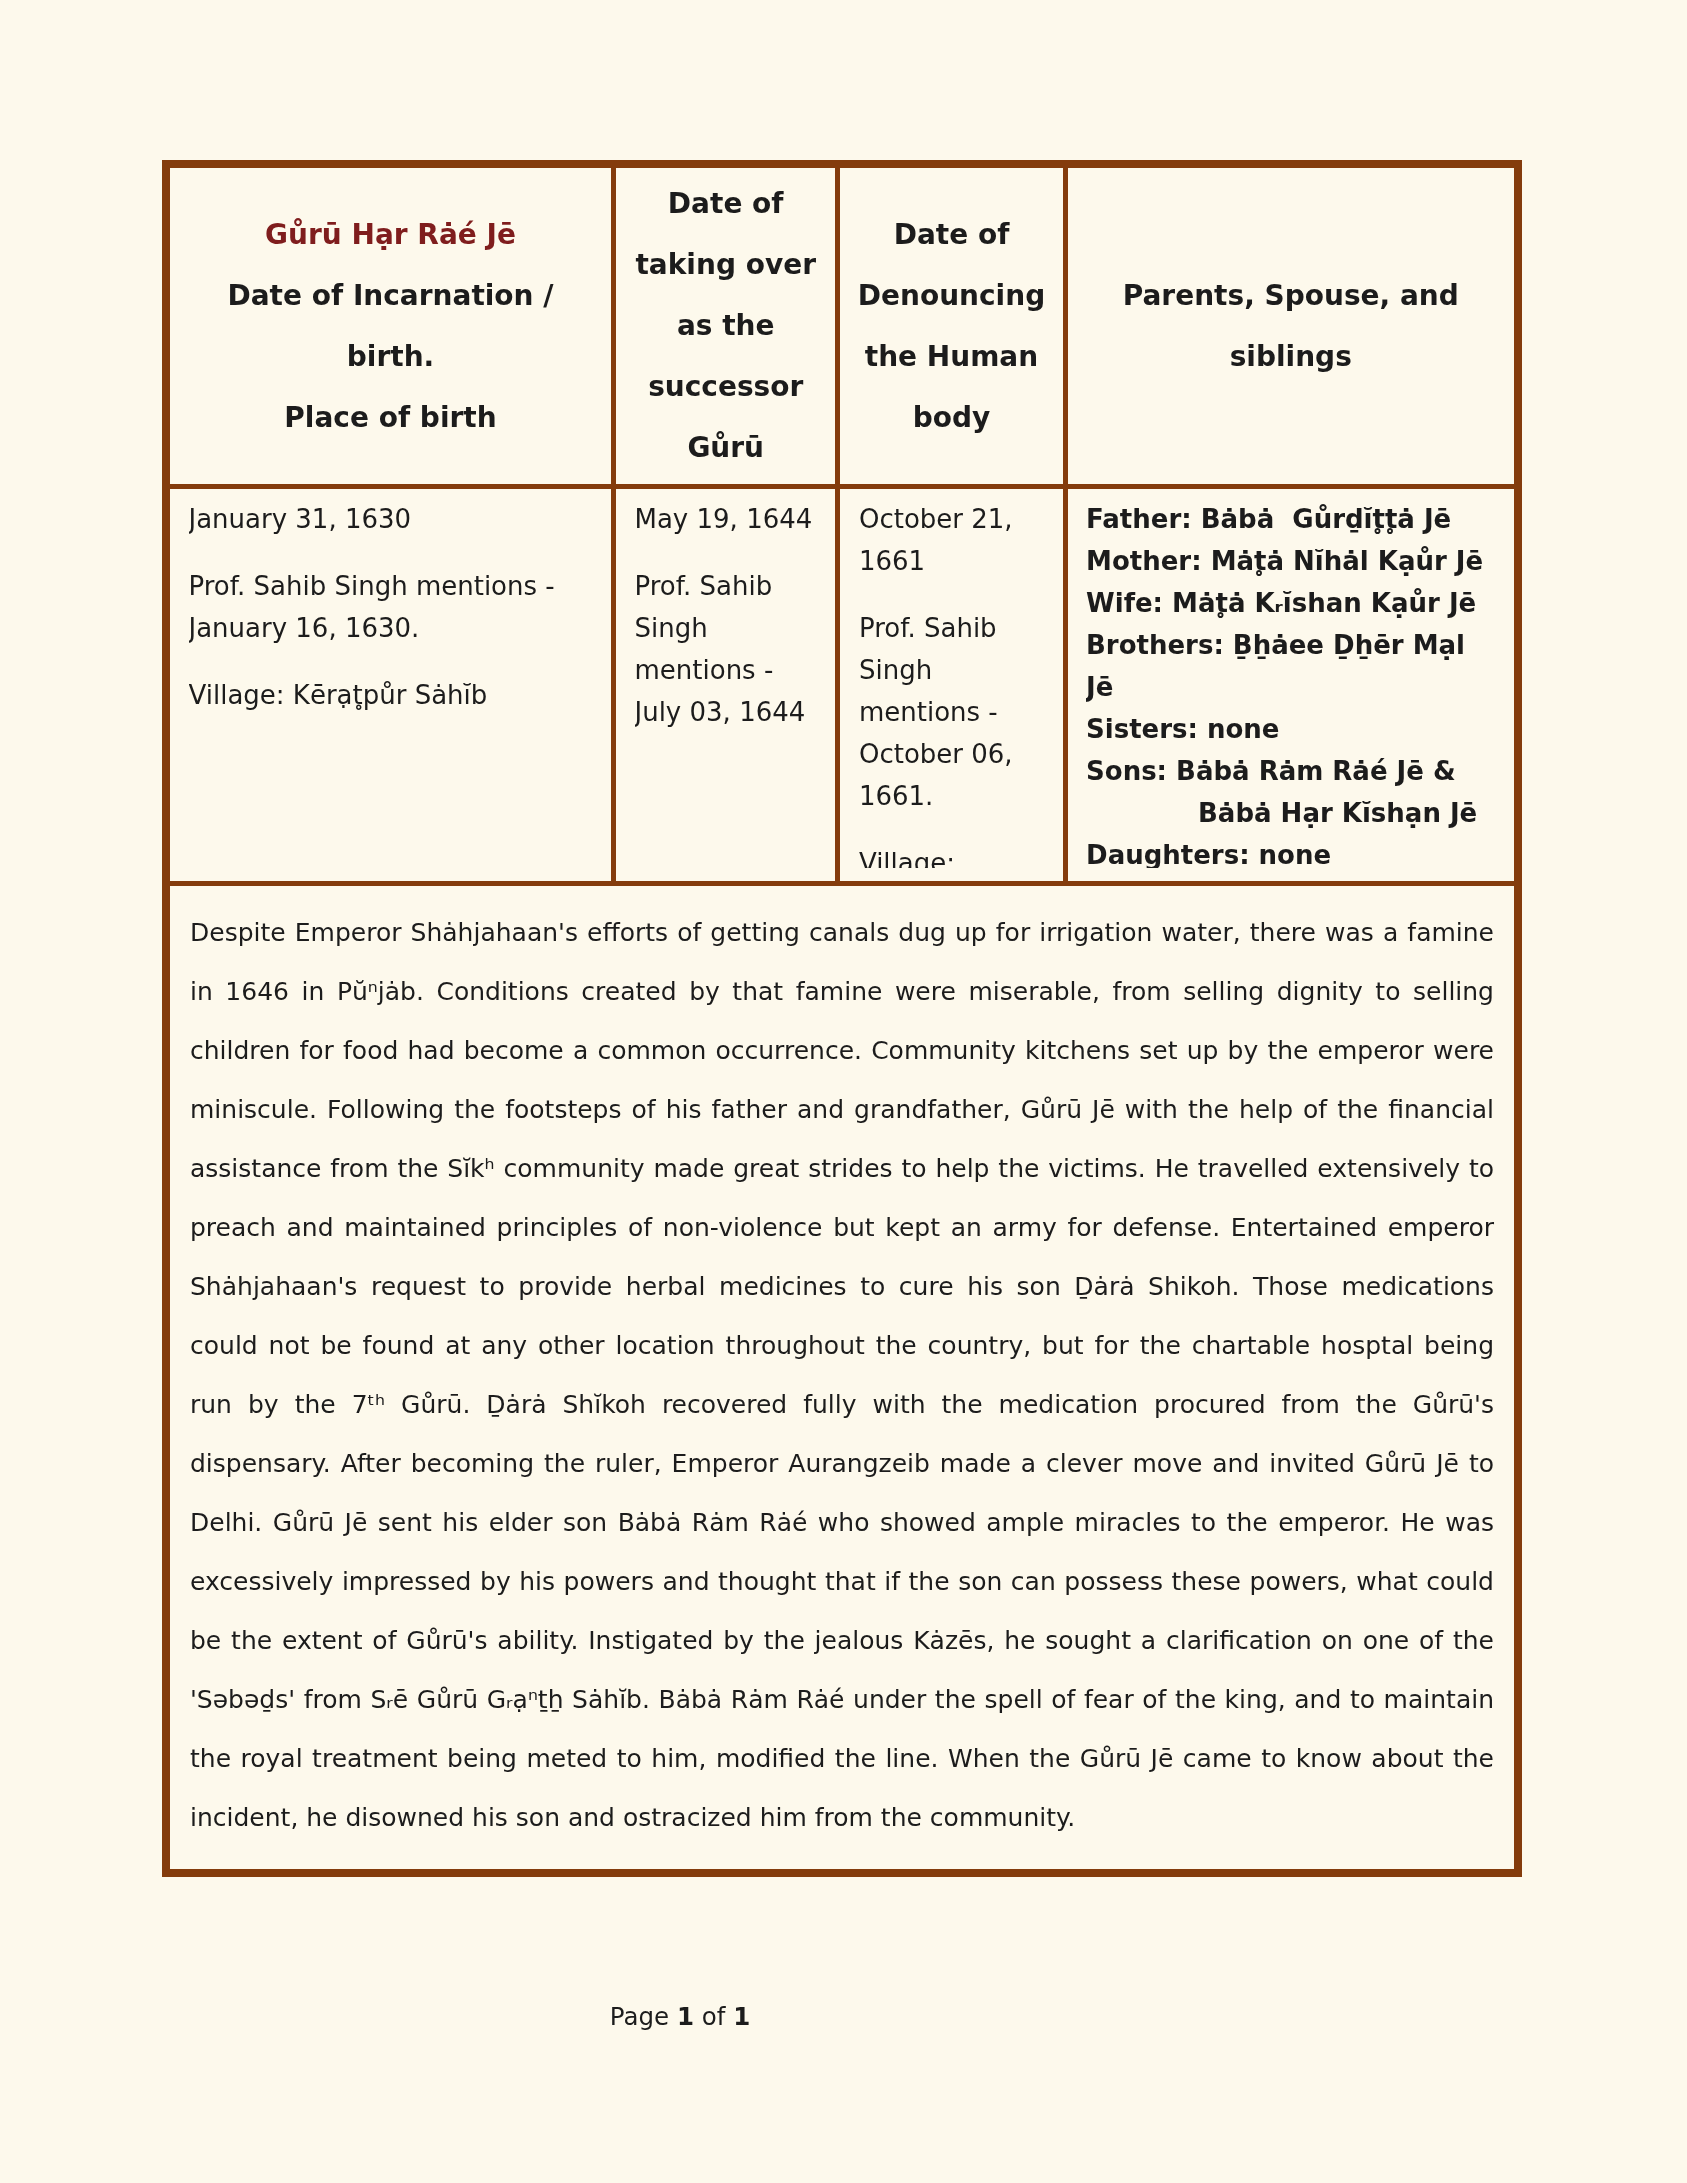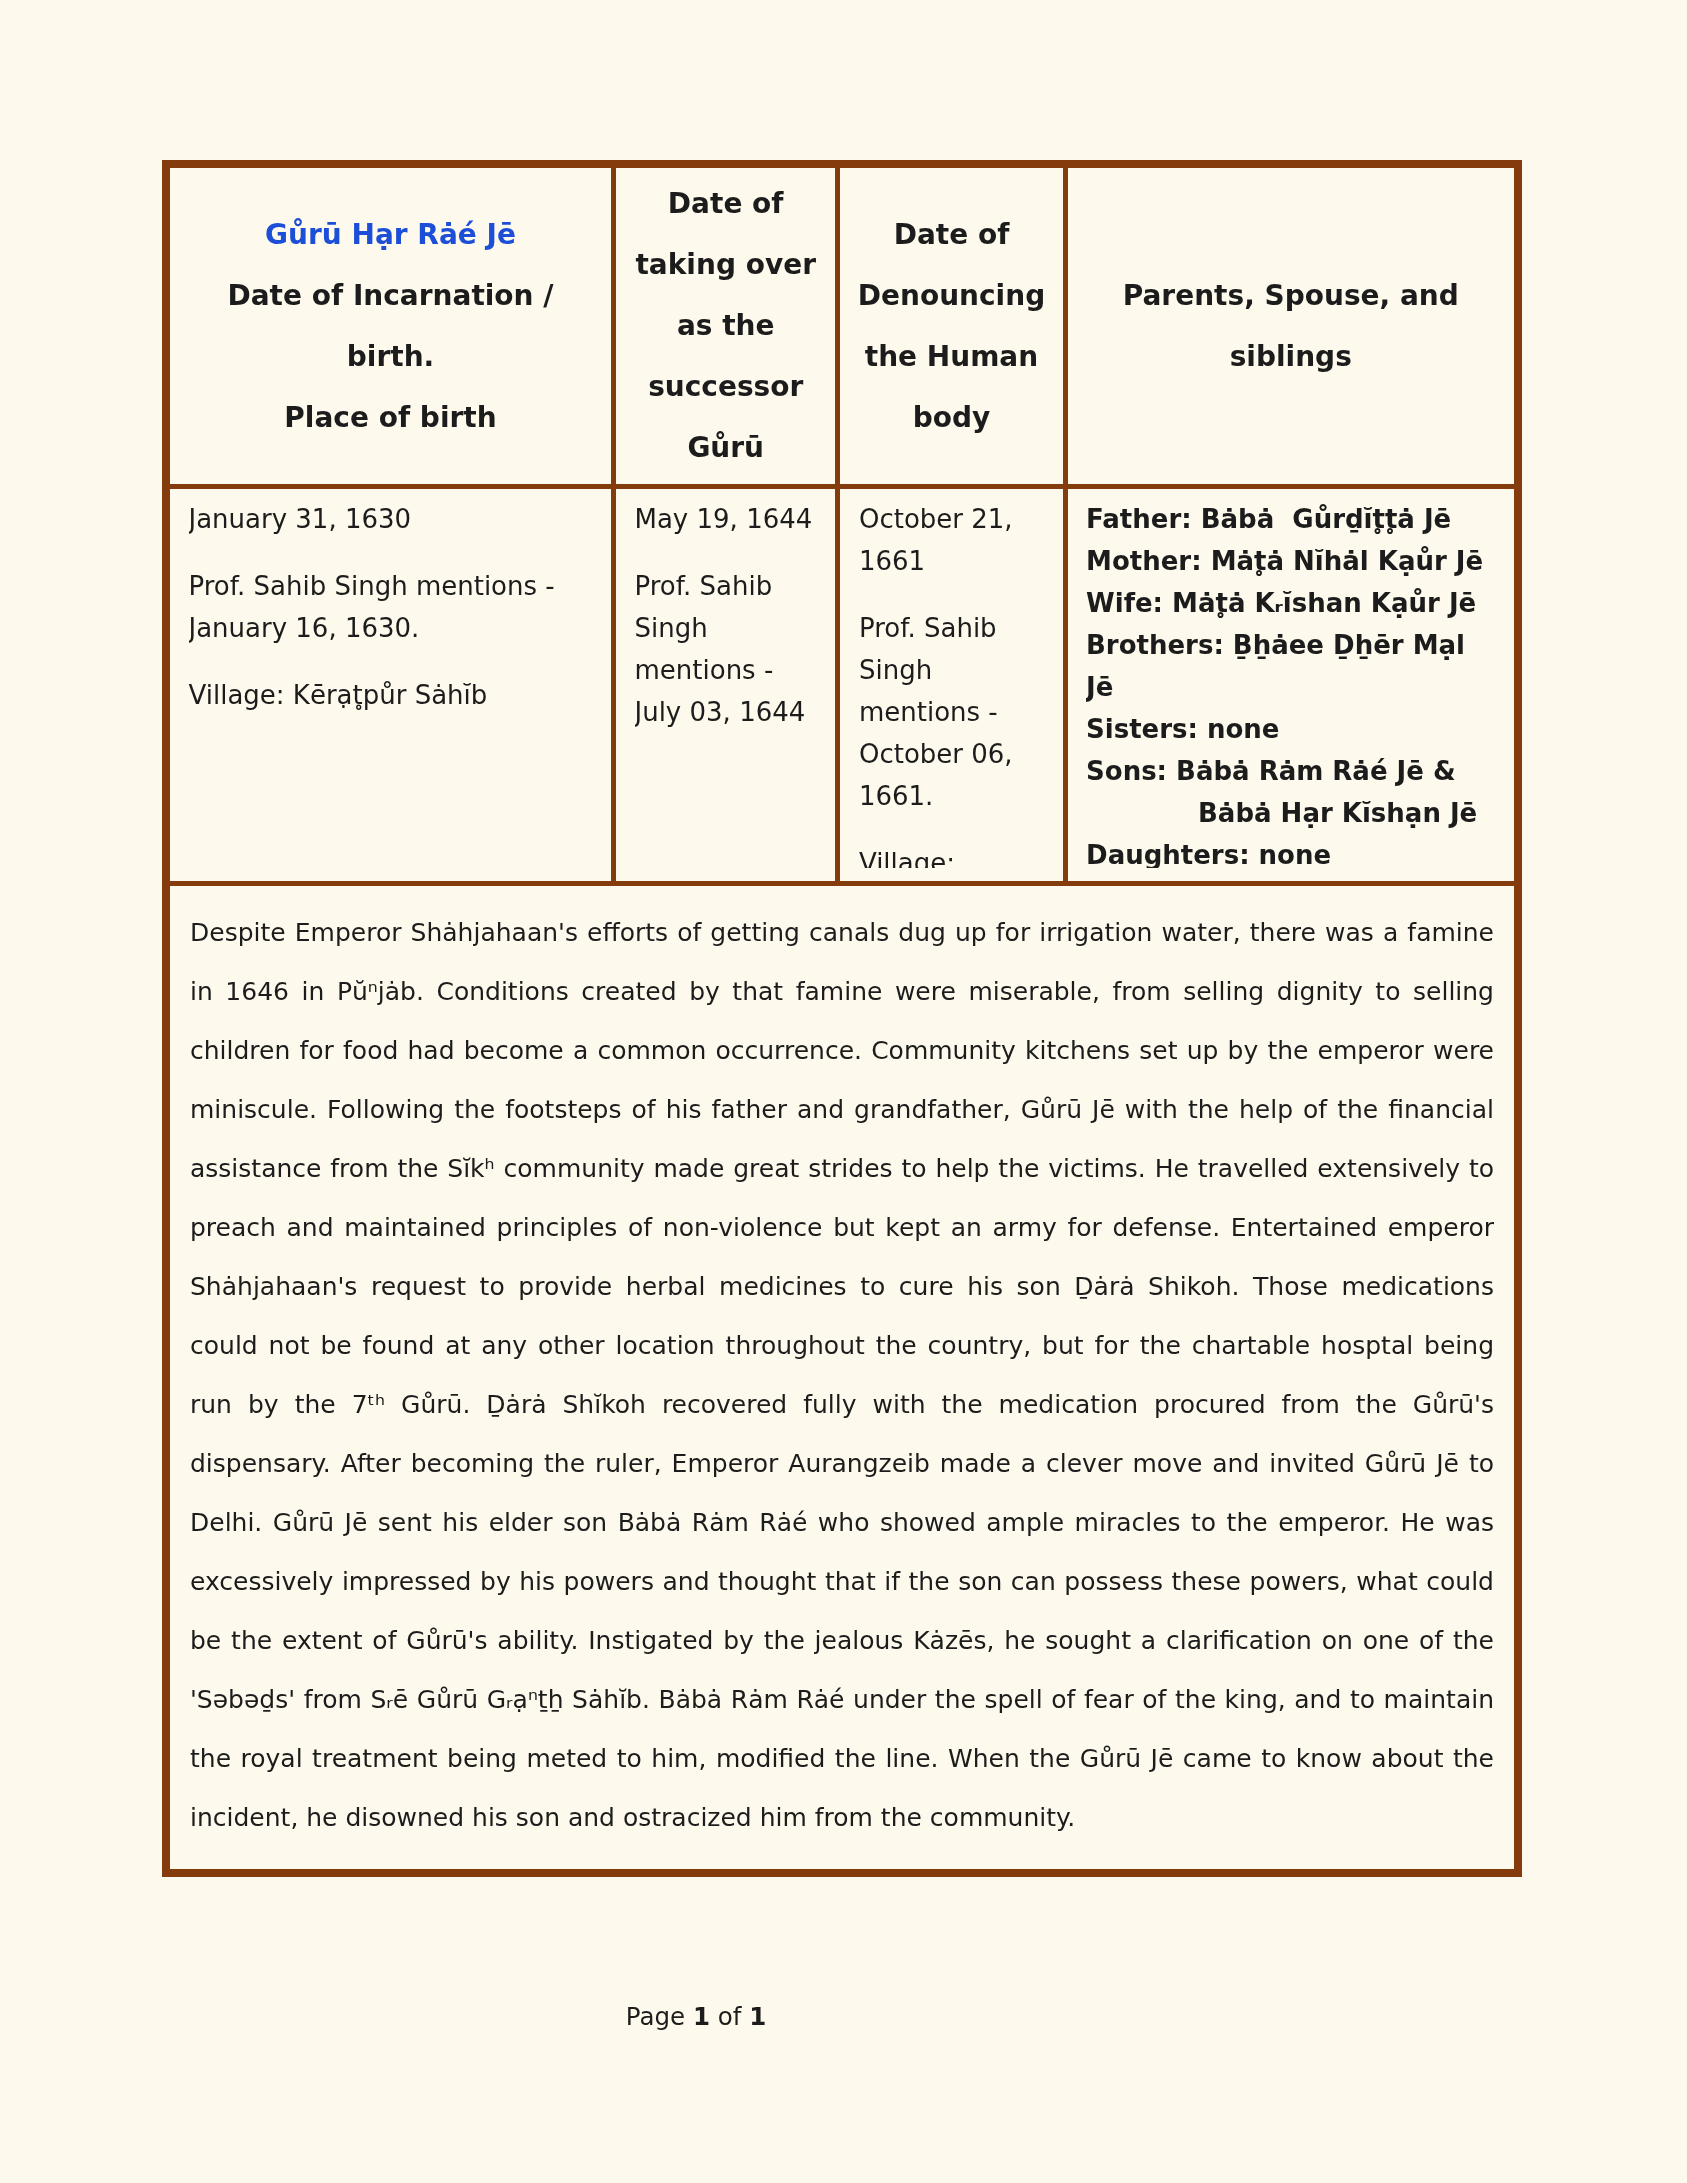--- a/index.html
+++ b/index.html
@@ -18,33 +18,33 @@
     border:5.3px solid #843c0c;
     padding:9.3px 18.5px;
     vertical-align:top;
     font-size:26px;
   }
   .doc-table{border:8px solid #843c0c;}
   th.hdr{
     font-weight:bold;text-align:center;vertical-align:middle;
     font-size:28px;line-height:61px;padding:5.3px 12px;
   }
-  .hdr-title{color:#1d4ed8;}
+  .hdr-title{color:#7f1d1d;}
   tr.header-row{height:202px;}
   tr.data-row{height:397px;}
   td .cell-inner{height:370px;overflow:hidden;}
   .para{line-height:42px;margin:0 0 25px 0;white-space:pre-wrap;}
   .fam-line{line-height:42px;white-space:pre-wrap;font-weight:bold;}
   .fam-line.hang{padding-left:112px;text-indent:-112px;}
   td.summary-cell{padding:17px 20px 22.5px 20px;}
   .summary-text{
     font-size:25px;line-height:59px;text-align:justify;
   }
   .footer{
-    position:absolute;left:16px;top:2001px;width:1360px;
+    position:absolute;left:0;top:2001px;width:1360px;
     text-align:center;font-size:24.5px;line-height:32px;
   }
   .footer b{font-weight:bold;}
 </style>
 </head>
 <body>
 
 <table class="doc-table">
   <colgroup>
     <col style="width:33.1%">

